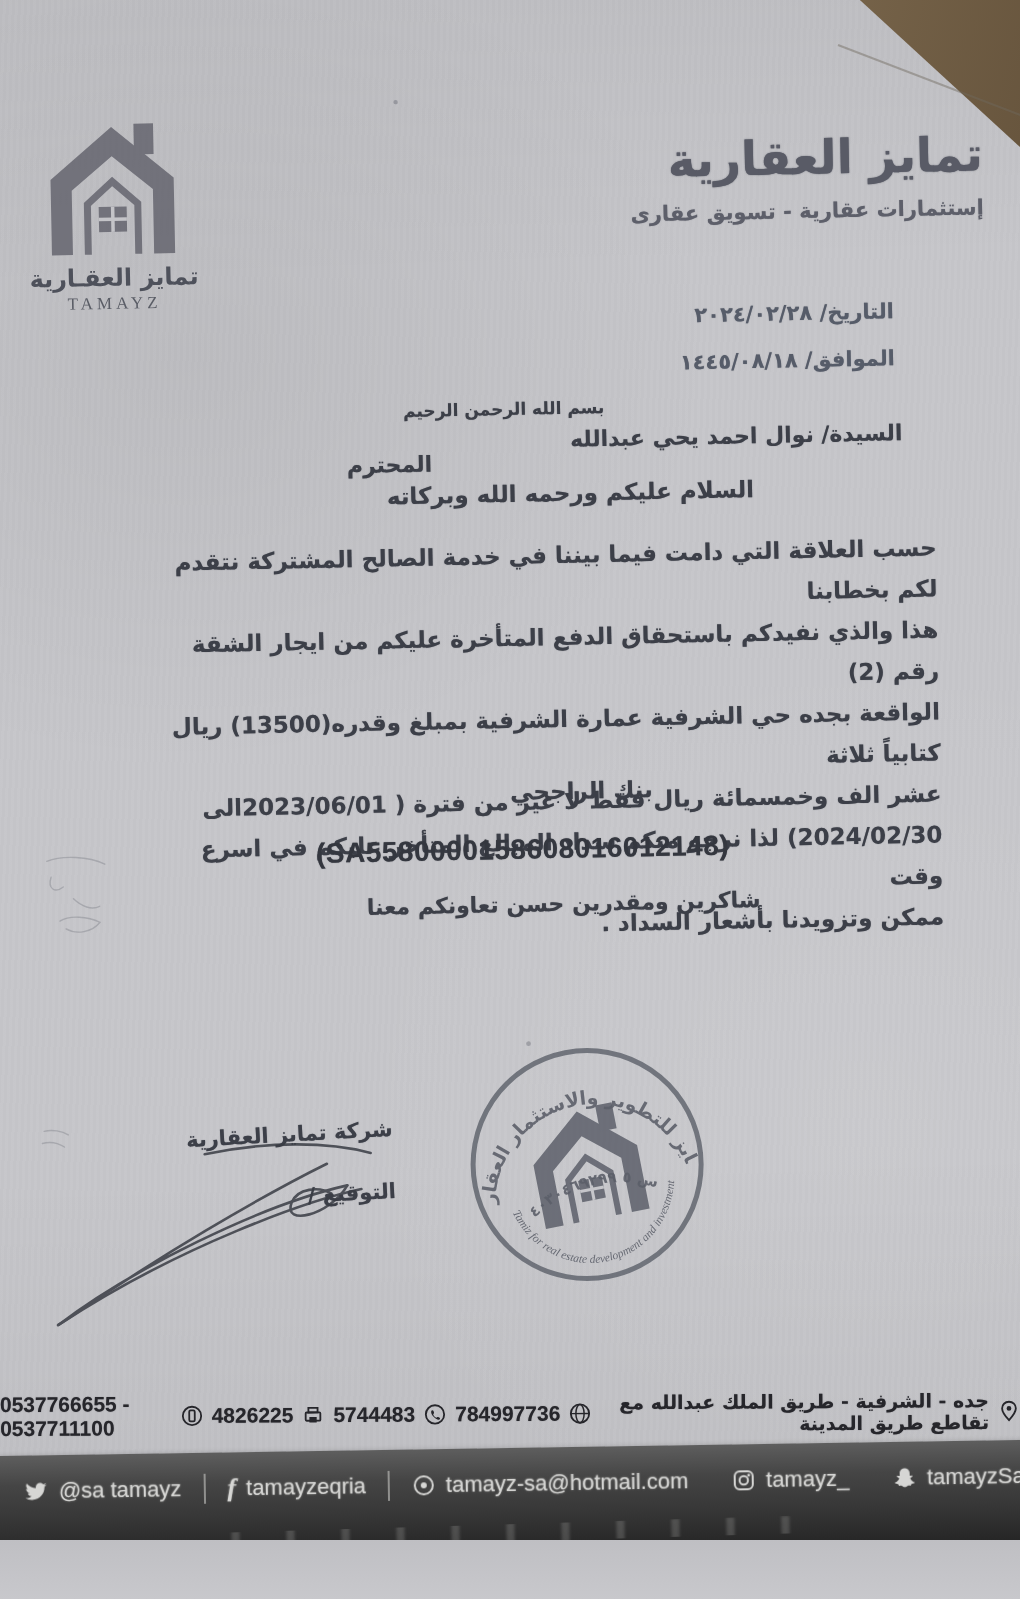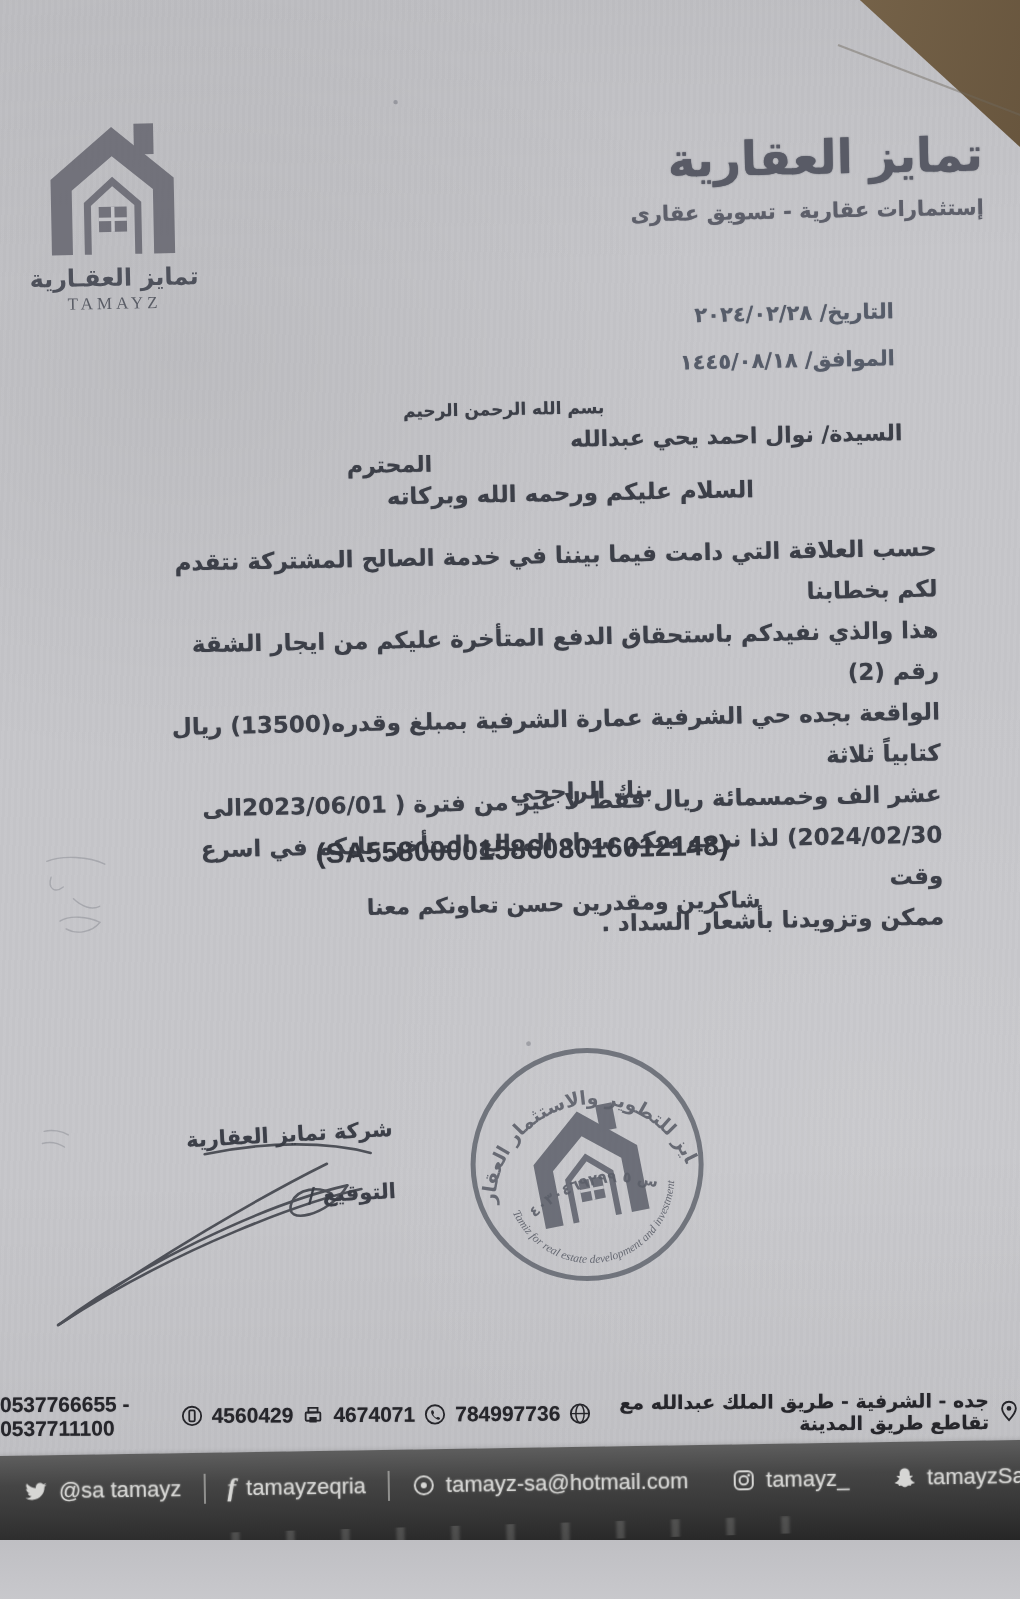--- a/index.html
+++ b/index.html
@@ -191,27 +191,27 @@
     </svg>
   </div>
 </div>
 
 <div class="contact">
   <span>0537766655 - 0537711100</span>
   <svg viewBox="0 0 24 24">
       <circle cx="12" cy="12" r="10" fill="none" stroke="#26262b" stroke-width="2"></circle>
       <rect x="9" y="6" width="6" height="12" rx="1.5" fill="none" stroke="#26262b" stroke-width="2"></rect>
     </svg>
-  <span>4560429</span>
+  <span>4826225</span>
   <svg viewBox="0 0 24 24">
       <rect x="4" y="9" width="16" height="9" rx="1" fill="none" stroke="#26262b" stroke-width="2"></rect>
       <rect x="7" y="4" width="10" height="5" fill="none" stroke="#26262b" stroke-width="2"></rect>
       <rect x="8" y="14" width="8" height="6" fill="#26262b"></rect>
     </svg>
-  <span>4674071</span>
+  <span>5744483</span>
   <svg viewBox="0 0 24 24">
       <circle cx="12" cy="12" r="10" fill="none" stroke="#26262b" stroke-width="2"></circle>
       <path d="M8,8 C9,7 10,7 10.5,8.5 L11,10 C11,11 10,11.5 10,12 C10.5,13.5 12,15 13.5,15.5 C14,15.5 14.5,14.5 15.5,14.8 L17,15.5 C18,16 17.5,17.5 16,17.8 C13,18 6.5,12 8,8 Z" fill="#26262b"></path>
     </svg>
   <span>784997736</span>
   <svg viewBox="0 0 24 24">
       <circle cx="12" cy="12" r="10" fill="none" stroke="#26262b" stroke-width="2"></circle>
       <ellipse cx="12" cy="12" rx="4.5" ry="10" fill="none" stroke="#26262b" stroke-width="1.6"></ellipse>
       <line x1="2" y1="12" x2="22" y2="12" stroke="#26262b" stroke-width="1.6"></line>
     </svg>

